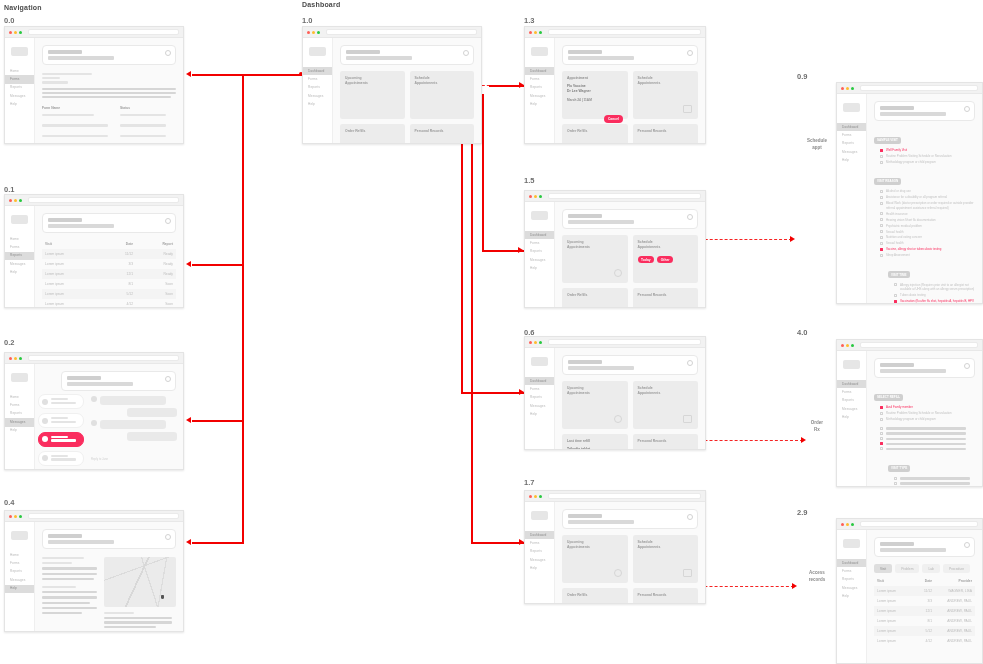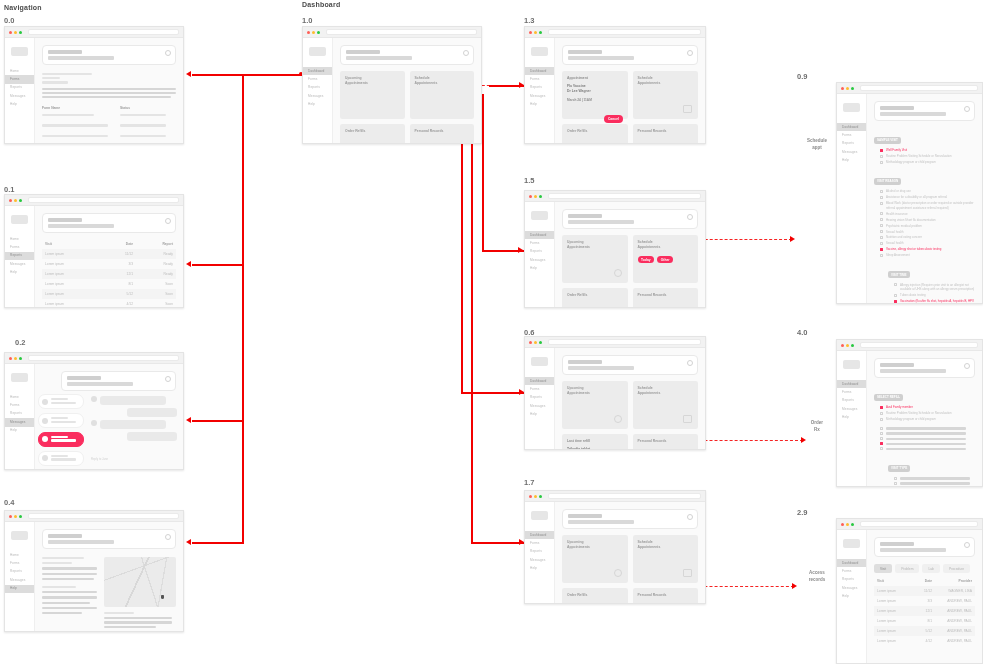--- a/index.html
+++ b/index.html
@@ -372,21 +372,21 @@
                 <span class="c1">Lorem ipsum</span>
                 <span class="c2">4/12</span>
                 <span class="c3">Soon</span>
               </div>
             </div>
         </div>
       </div>
     </div>
   </div>
 
-  <div class="frame-label" style="left:4px; top:338px;margin-left:11px;">0.2</div>
+  <div class="frame-label" style="left:4px; top:338px;">0.2</div>
   <div class="win" style="left:4px; top:352px; width:180px; height:118px;">
     <div class="win-bar">
       <span class="dot r"></span>
       <span class="dot y"></span>
       <span class="dot g"></span>
       <span class="url"></span>
     </div>
     <div class="win-body">
       <div class="sidebar">
         <div class="logo"></div>

